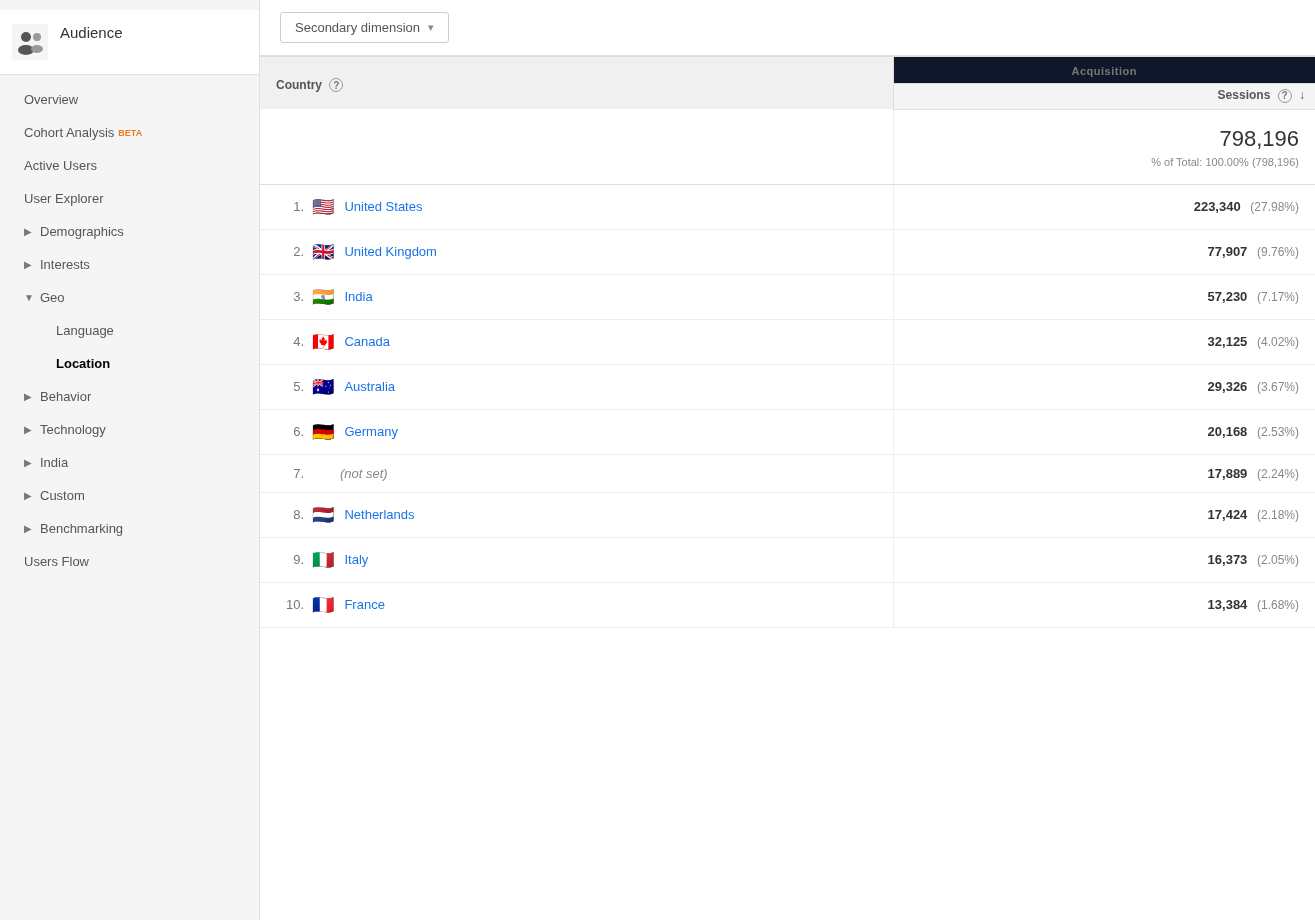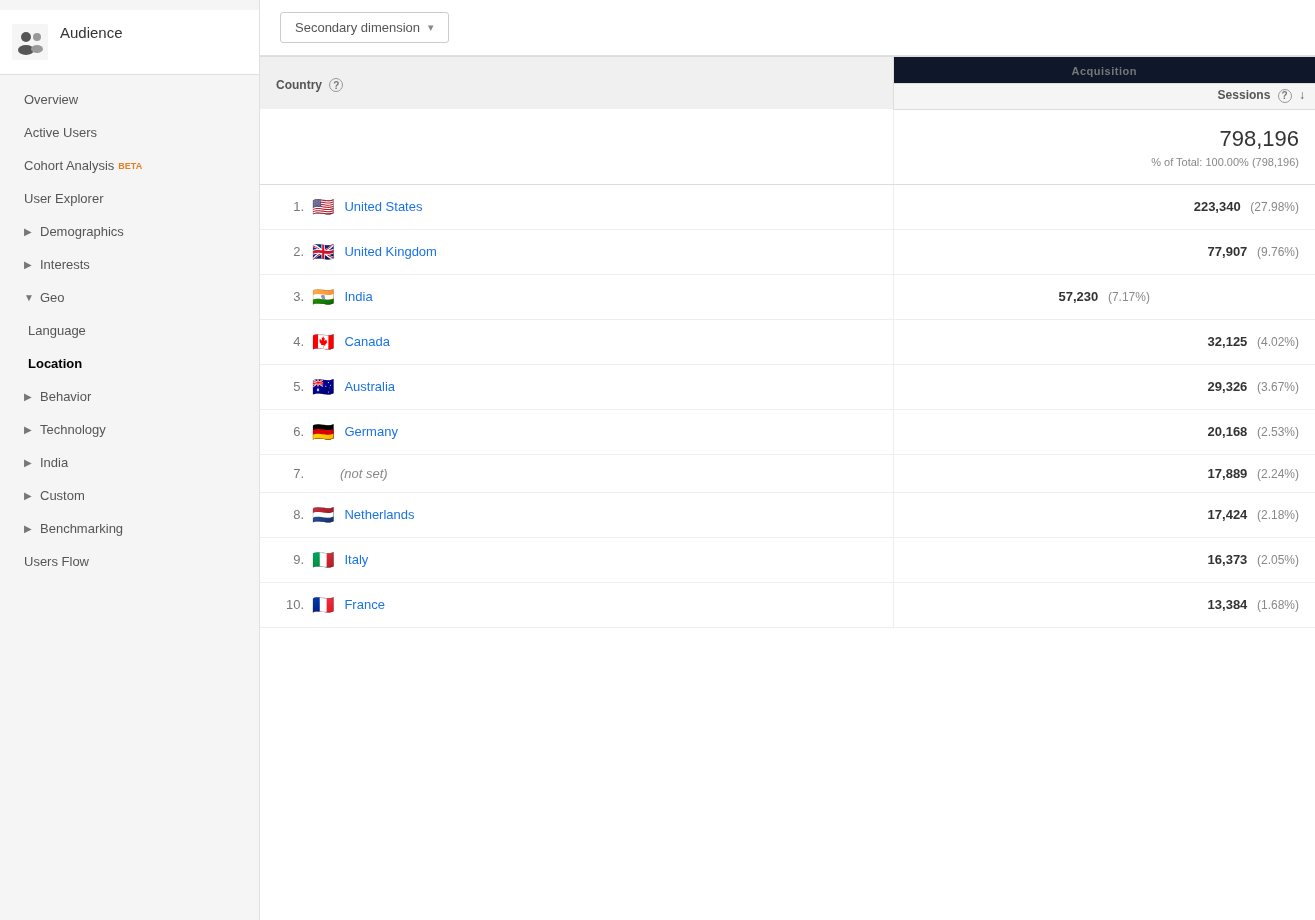--- a/index.html
+++ b/index.html
@@ -35,21 +35,21 @@
     .sidebar-nav { padding: 8px 0; }
     .nav-item {
       padding: 9px 16px 9px 24px;
       cursor: pointer;
       color: #555;
       font-size: 13px;
       display: flex;
       align-items: center;
     }
     .nav-item.active { font-weight: bold; color: #000; }
-    .nav-item.sub-item { padding-left: 28px; }
+    .nav-item.sub-item { padding-left: 56px; }
     .nav-triangle {
       display: inline-block;
       width: 10px;
       margin-right: 6px;
       font-size: 10px;
       color: #777;
     }
     .beta-badge {
       font-size: 9px;
       color: #e67e22;
@@ -165,25 +165,25 @@
       <circle cx="25" cy="13" r="4" fill="#999"></circle>
       <ellipse cx="25" cy="25" rx="6" ry="4" fill="#999"></ellipse>
     </svg>
     <span class="sidebar-header-title">Audience</span>
   </div>
   <nav class="sidebar-nav">
     <div class="nav-item">
       <span>Overview</span>
     </div>
     <div class="nav-item">
-      <span>Active Users</span>
-    </div>
-    <div class="nav-item">
       <span>Cohort Analysis</span>
         <span class="beta-badge">BETA</span>
+    </div>
+    <div class="nav-item">
+      <span>Active Users</span>
     </div>
     <div class="nav-item">
       <span>User Explorer</span>
     </div>
     <div class="nav-item">
       <span class="nav-triangle">▶</span>
       <span>Demographics</span>
     </div>
     <div class="nav-item">
       <span class="nav-triangle">▶</span>
@@ -290,21 +290,21 @@
   </td>
           </tr>
           <tr class="data-row">
             <td>
     <div class="country-cell">
       <span class="row-num">3.</span>
       <span class="flag">🇮🇳</span>
       <a href="#" class="country-link">India</a>
     </div>
   </td>
-            <td class="sessions-cell" style="text-align: center;">
+            <td class="sessions-cell" style="text-align: right;">
     <span class="sessions-val">57,230</span>
     <span class="sessions-pct">(7.17%)</span>
   </td>
           </tr>
           <tr class="data-row">
             <td>
     <div class="country-cell">
       <span class="row-num">4.</span>
       <span class="flag">🇨🇦</span>
       <a href="#" class="country-link">Canada</a>

